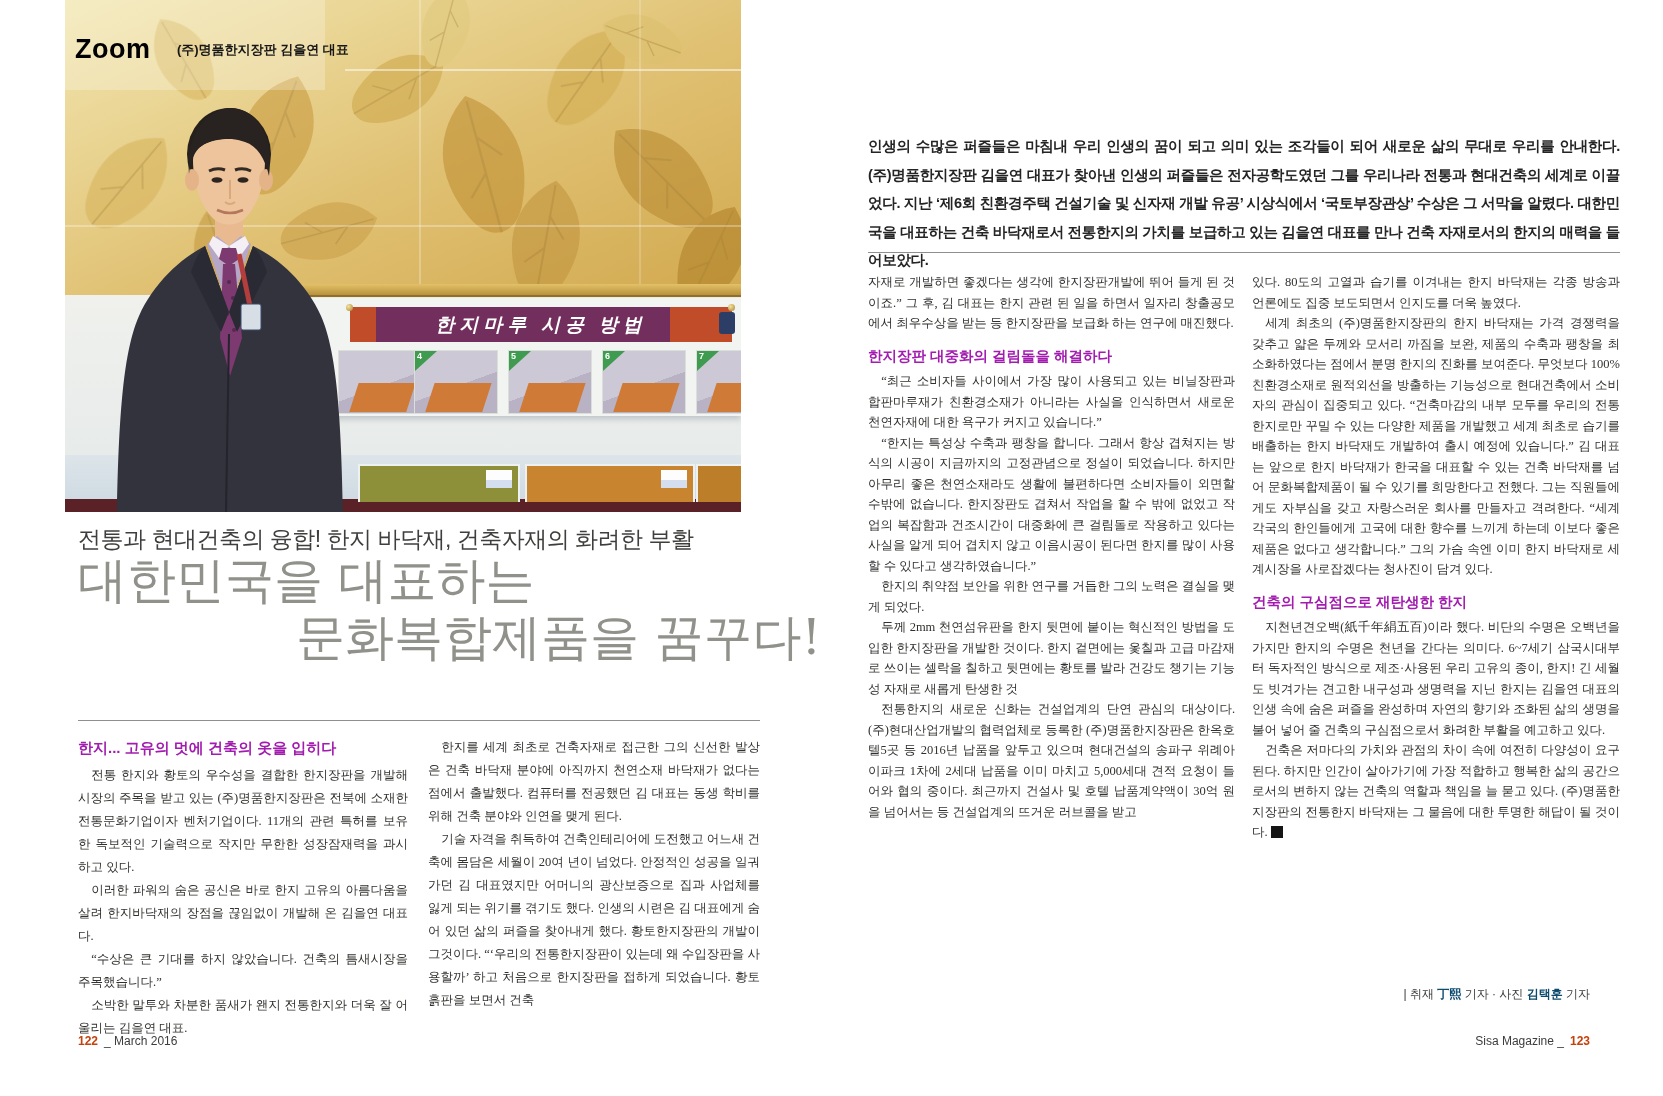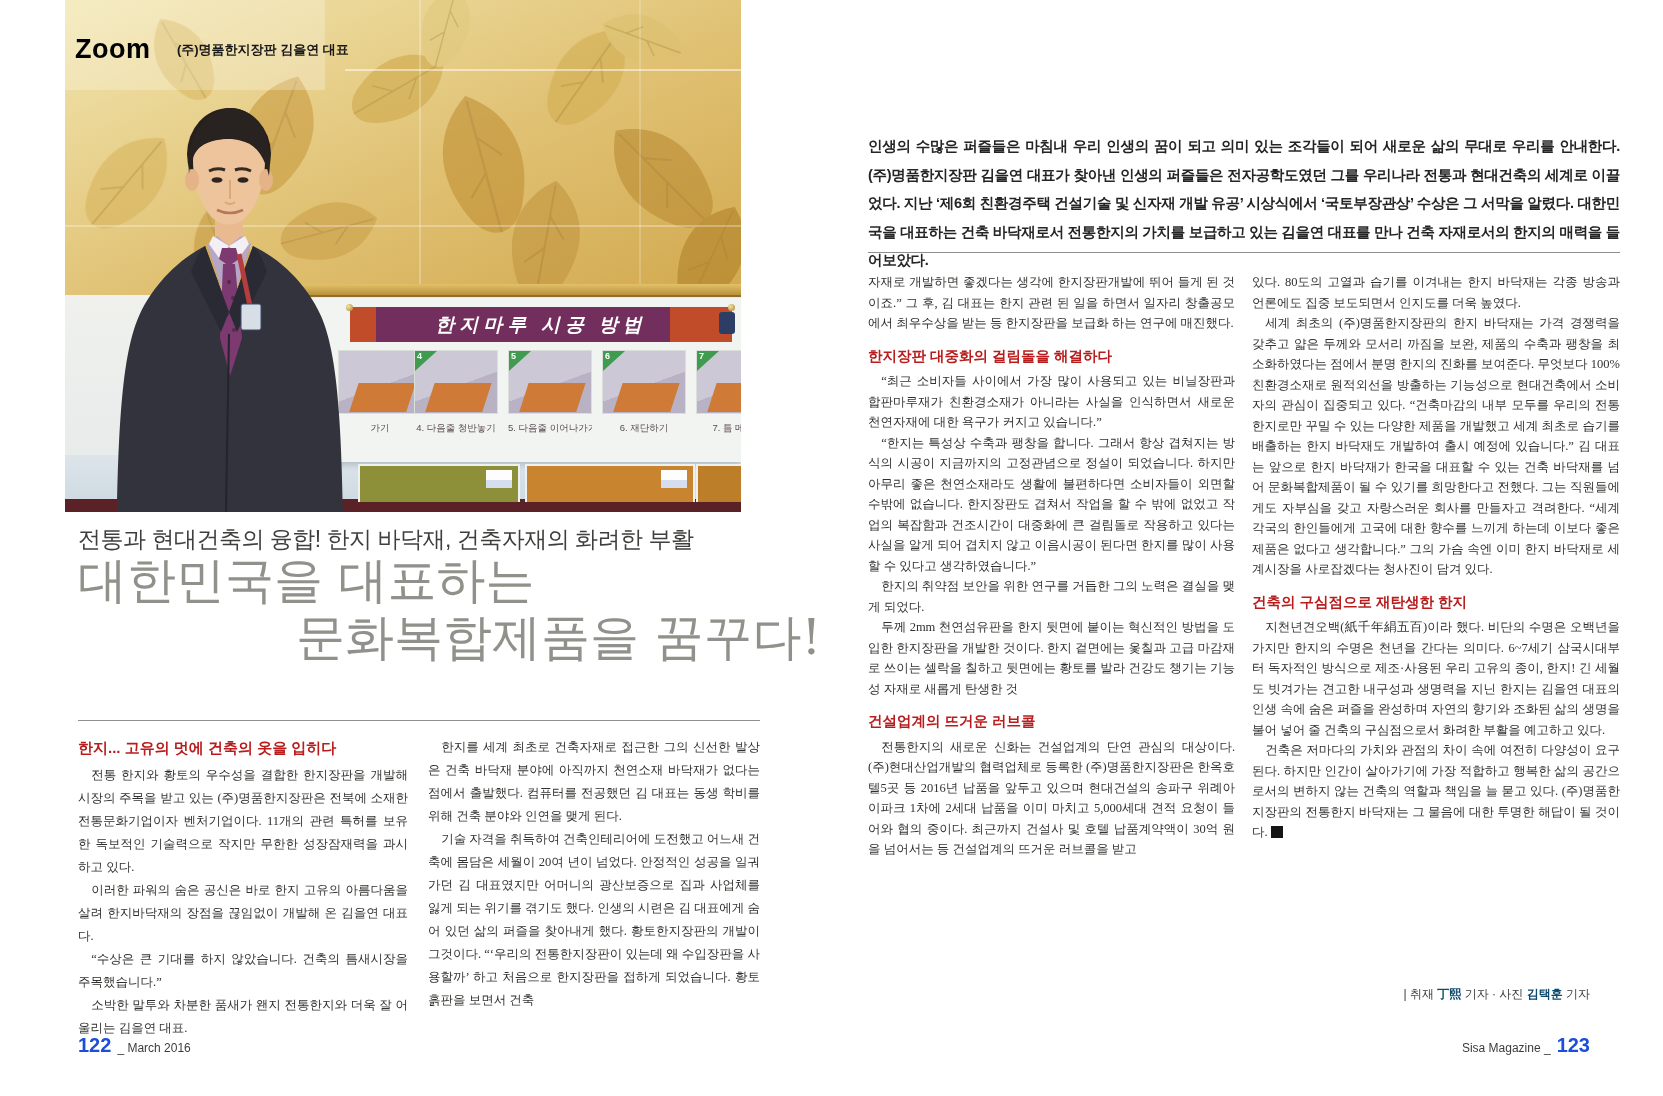--- a/index.html
+++ b/index.html
@@ -5,34 +5,34 @@
   html,body{margin:0;padding:0;}
   body{
     width:1663px;height:1096px;position:relative;background:#ffffff;
     font-family:"Liberation Sans",sans-serif;color:#222;overflow:hidden;
   }
   .rule{position:absolute;height:1px;background:#8f8f8f;}
   .col{position:absolute;overflow:hidden;}
   .p{margin:0;text-indent:1.05em;text-align:justify;color:#30302e;
      font-family:"Liberation Serif",serif;}
   .p.cont{text-indent:0;}
-  .subhead{margin:12px 0 5px;font-weight:bold;color:#b91c1c;
+  .subhead{margin:12px 0 5px;font-weight:bold;color:#a21caf;
      font-family:"Liberation Sans",sans-serif;}
   
   .photo{position:absolute;left:65px;top:0;width:676px;height:512px;margin:0;
      overflow:hidden;background:#e5cf8e;}
   .photo svg.wall{position:absolute;left:0;top:0;}
   .lowerwall{position:absolute;left:0;top:295px;width:676px;height:162px;
      background:linear-gradient(#f0f1ed,#e7ebea);}
   .bluewall{position:absolute;left:0;top:455px;width:676px;height:45px;
      background:linear-gradient(#dde5ea,#cfdae2);}
   .floor{position:absolute;left:0;top:499px;width:676px;height:13px;background:#5a2226;}
   .rail{position:absolute;left:108px;top:284px;width:568px;height:11px;
      background:linear-gradient(#e3c169,#b8923c);border-bottom:2px solid #93702a;}
-  .board{position:absolute;left:185px;top:298px;width:491px;height:164px;
+  .board{position:absolute;left:185px;top:298px;width:491px;height:118px;
      background:#f2f4f1;box-shadow:0 3px 6px rgba(60,70,90,.25);overflow:hidden;}
   .banner{position:absolute;left:100px;top:9px;width:382px;height:35px;
      background:linear-gradient(90deg,#c14c2a 0 26px,#722f5d 26px calc(100% - 62px),#c14c2a calc(100% - 62px) 100%);
      display:flex;align-items:center;justify-content:center;}
   .banner-text{color:#fff;font-family:"Liberation Serif",serif;font-style:italic;
      font-weight:bold;font-size:19px;letter-spacing:5px;white-space:nowrap;}
   .pin{position:absolute;width:7px;height:7px;border-radius:50%;
      background:radial-gradient(circle at 35% 35%,#f4e3a0,#a8832f);}
   .navchip{position:absolute;right:6px;top:14px;width:16px;height:22px;border-radius:3px;
      background:#2c3e66;}
@@ -65,21 +65,21 @@
      color:#3e3e3c;letter-spacing:-0.5px;white-space:nowrap;}
   .bigtitle{position:absolute;left:78px;top:552px;margin:0;font-weight:400;
      font-family:"DejaVu Serif",serif;color:#90918a;font-size:49px;line-height:57px;}
   .bigtitle .t1,.bigtitle .t2{display:block;white-space:nowrap;}
   .bigtitle .t2{margin-left:218px;}
   .rule-left{left:78px;top:720px;width:682px;}
   .colL1{left:78px;top:736px;width:330px;height:300px;font-size:12.5px;line-height:23px;}
   .colL2{left:428px;top:736px;width:332px;height:300px;font-size:12.5px;line-height:23px;}
   .colL1 .subhead{font-size:15px;margin-top:0;}
   .folio{position:absolute;font-size:12px;color:#3c3c3c;}
-  .folio b{font-size:20px;color:#1d4ed8;}
+  .folio b{font-size:12px;color:#c2410c;}
   .folio-left{left:78px;top:1034px;}
   .folio-left span{margin-left:6px;}
   .folio-right{left:1300px;top:1034px;width:290px;text-align:right;}
   .folio-right span{margin-right:6px;}
   
   .intro{position:absolute;left:868px;top:132px;width:752px;margin:0;
      font-size:14.5px;line-height:28.5px;font-weight:600;color:#242424;
      text-align:justify;letter-spacing:-0.3px;}
   .rule-right{left:868px;top:252px;width:752px;}
   .colR1{left:868px;top:272px;width:367px;height:742px;font-size:12.5px;line-height:20.5px;}
@@ -274,21 +274,20 @@
     <p class="intro">인생의 수많은 퍼즐들은 마침내 우리 인생의 꿈이 되고 의미 있는 조각들이 되어 새로운 삶의 무대로 우리를 안내한다. (주)명품한지장판 김을연 대표가 찾아낸 인생의 퍼즐들은 전자공학도였던 그를 우리나라 전통과 현대건축의 세계로 이끌었다. 지난 ‘제6회 친환경주택 건설기술 및 신자재 개발 유공’ 시상식에서 ‘국토부장관상’ 수상은 그 서막을 알렸다. 대한민국을 대표하는 건축 바닥재로서 전통한지의 가치를 보급하고 있는 김을연 대표를 만나 건축 자재로서의 한지의 매력을 들어보았다.</p>
     <div class="rule rule-right"></div>
 
     <div class="col colR1">
       <p class="p cont">자재로 개발하면 좋겠다는 생각에 한지장판개발에 뛰어 들게 된 것이죠.” 그 후, 김 대표는 한지 관련 된 일을 하면서 일자리 창출공모에서 최우수상을 받는 등 한지장판을 보급화 하는 연구에 매진했다.</p>
       <h3 class="subhead">한지장판 대중화의 걸림돌을 해결하다</h3>
       <p class="p">“최근 소비자들 사이에서 가장 많이 사용되고 있는 비닐장판과 합판마루재가 친환경소재가 아니라는 사실을 인식하면서 새로운 천연자재에 대한 욕구가 커지고 있습니다.”</p>
       <p class="p">“한지는 특성상 수축과 팽창을 합니다. 그래서 항상 겹쳐지는 방식의 시공이 지금까지의 고정관념으로 정설이 되었습니다. 하지만 아무리 좋은 천연소재라도 생활에 불편하다면 소비자들이 외면할 수밖에 없습니다. 한지장판도 겹쳐서 작업을 할 수 밖에 없었고 작업의 복잡함과 건조시간이 대중화에 큰 걸림돌로 작용하고 있다는 사실을 알게 되어 겹치지 않고 이음시공이 된다면 한지를 많이 사용할 수 있다고 생각하였습니다.”</p>
       <p class="p">한지의 취약점 보안을 위한 연구를 거듭한 그의 노력은 결실을 맺게 되었다.</p>
       <p class="p">두께 2mm 천연섬유판을 한지 뒷면에 붙이는 혁신적인 방법을 도입한 한지장판을 개발한 것이다. 한지 겉면에는 옻칠과 고급 마감재로 쓰이는 셀락을 칠하고 뒷면에는 황토를 발라 건강도 챙기는 기능성 자재로 새롭게 탄생한 것</p>
-      <h3 class="subhead">건설업계의 뜨거운 러브콜</h3>
       <p class="p">전통한지의 새로운 신화는 건설업계의 단연 관심의 대상이다. (주)현대산업개발의 협력업체로 등록한 (주)명품한지장판은 한옥호텔5곳 등 2016년 납품을 앞두고 있으며 현대건설의 송파구 위례아이파크 1차에 2세대 납품을 이미 마치고 5,000세대 견적 요청이 들어와 협의 중이다. 최근까지 건설사 및 호텔 납품계약액이 30억 원을 넘어서는 등 건설업계의 뜨거운 러브콜을 받고</p>
     </div>
 
     <div class="col colR2">
       <p class="p cont">있다. 80도의 고열과 습기를 이겨내는 한지 바닥재는 각종 방송과 언론에도 집중 보도되면서 인지도를 더욱 높였다.</p>
       <p class="p">세계 최초의 (주)명품한지장판의 한지 바닥재는 가격 경쟁력을 갖추고 얇은 두께와 모서리 까짐을 보완, 제품의 수축과 팽창을 최소화하였다는 점에서 분명 한지의 진화를 보여준다. 무엇보다 100% 친환경소재로 원적외선을 방출하는 기능성으로 현대건축에서 소비자의 관심이 집중되고 있다. “건축마감의 내부 모두를 우리의 전통한지로만 꾸밀 수 있는 다양한 제품을 개발했고 세계 최초로 습기를 배출하는 한지 바닥재도 개발하여 출시 예정에 있습니다.” 김 대표는 앞으로 한지 바닥재가 한국을 대표할 수 있는 건축 바닥재를 넘어 문화복합제품이 될 수 있기를 희망한다고 전했다. 그는 직원들에게도 자부심을 갖고 자랑스러운 회사를 만들자고 격려한다. “세계 각국의 한인들에게 고국에 대한 향수를 느끼게 하는데 이보다 좋은 제품은 없다고 생각합니다.” 그의 가슴 속엔 이미 한지 바닥재로 세계시장을 사로잡겠다는 청사진이 담겨 있다.</p>
       <h3 class="subhead">건축의 구심점으로 재탄생한 한지</h3>
       <p class="p">지천년견오백(紙千年絹五百)이라 했다. 비단의 수명은 오백년을 가지만 한지의 수명은 천년을 간다는 의미다. 6~7세기 삼국시대부터 독자적인 방식으로 제조·사용된 우리 고유의 종이, 한지! 긴 세월도 빗겨가는 견고한 내구성과 생명력을 지닌 한지는 김을연 대표의 인생 속에 숨은 퍼즐을 완성하며 자연의 향기와 조화된 삶의 생명을 불어 넣어 줄 건축의 구심점으로서 화려한 부활을 예고하고 있다.</p>
       <p class="p"><span>건축은 저마다의 가치와 관점의 차이 속에 여전히 다양성이 요구된다. 하지만 인간이 살아가기에 가장 적합하고 행복한 삶의 공간으로서의 변하지 않는 건축의 역할과 책임을 늘 묻고 있다. (주)명품한지장판의 전통한지 바닥재는 그 물음에 대한 투명한 해답이 될 것이다.</span><span class="endmark">S</span></p>
     </div>

